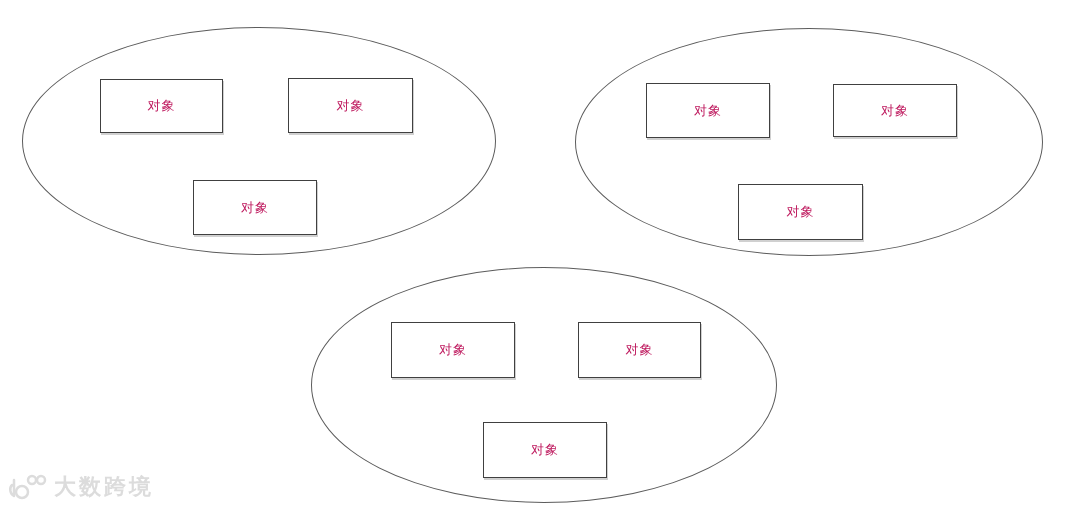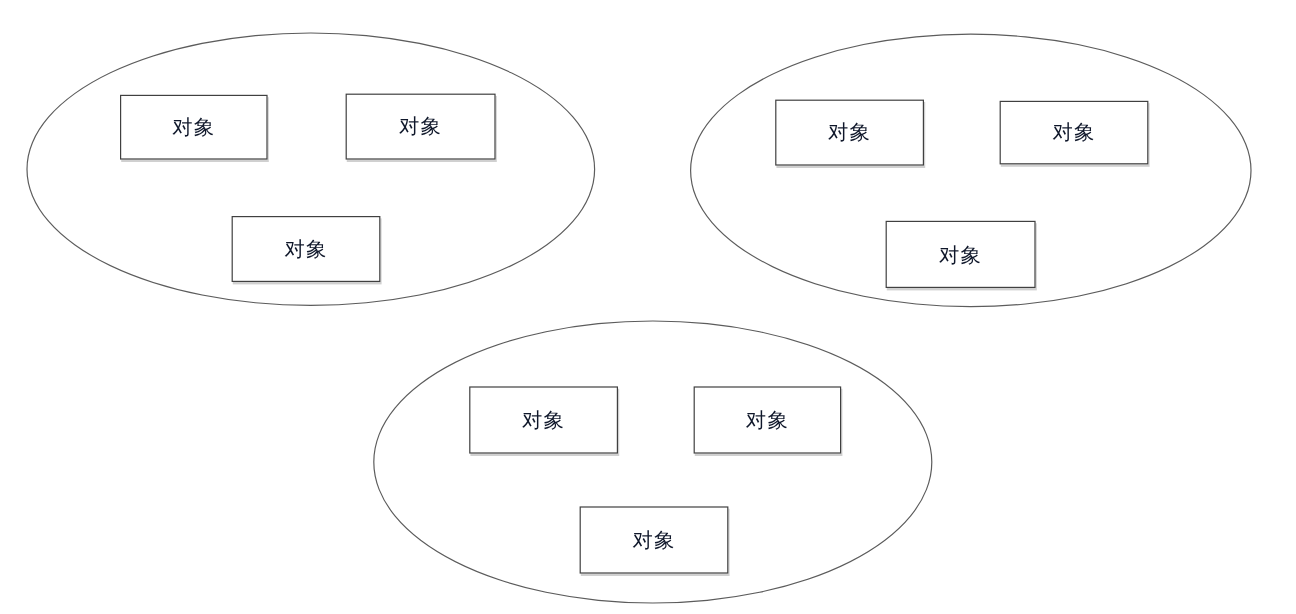--- a/index.html
+++ b/index.html
@@ -26,22 +26,22 @@
   #ellipse-3 { left: 311px; top: 267px; width: 464px; height: 234px; }
 
   .obj-box {
     position: absolute;
     background: #ffffff;
     border: 1px solid #404040;
     box-shadow: 1px 2px 0 rgba(120,120,120,0.35);
     display: flex;
     align-items: center;
     justify-content: center;
-    font-size: 17px;
-    color: #0f172a;
+    font-size: 13px;
+    color: #be185d;
     letter-spacing: 1px;
     box-sizing: border-box;
   }
   #box-1-1 { left: 100px; top: 79px;  width: 123px; height: 54px; }
   #box-1-2 { left: 288px; top: 78px;  width: 125px; height: 55px; }
   #box-1-3 { left: 193px; top: 180px; width: 124px; height: 55px; }
 
   #box-2-1 { left: 646px; top: 83px;  width: 124px; height: 55px; }
   #box-2-2 { left: 833px; top: 84px;  width: 124px; height: 53px; }
   #box-2-3 { left: 738px; top: 184px; width: 125px; height: 56px; }
@@ -99,14 +99,27 @@
   <div class="obj-box" id="box-3-1">
     <span>对象</span>
   </div>
   <div class="obj-box" id="box-3-2">
     <span>对象</span>
   </div>
   <div class="obj-box" id="box-3-3">
     <span>对象</span>
   </div>
 
+  <div class="watermark">
+    <span>
+      <svg width="40" height="30" viewBox="0 0 40 30">
+        <g fill="none" stroke="#dcdcdc" stroke-width="2.5" stroke-linecap="round">
+          <path d="M6 8 L6 24 M6 24 C2 22 1 16 4 13"></path>
+          <circle cx="14" cy="20" r="6"></circle>
+          <circle cx="24" cy="8" r="4"></circle>
+          <circle cx="33" cy="8" r="4"></circle>
+        </g>
+      </svg>
+    </span>
+    <span class="wm-text">大数跨境</span>
+  </div>
 
 </div>
 
 </body></html>

